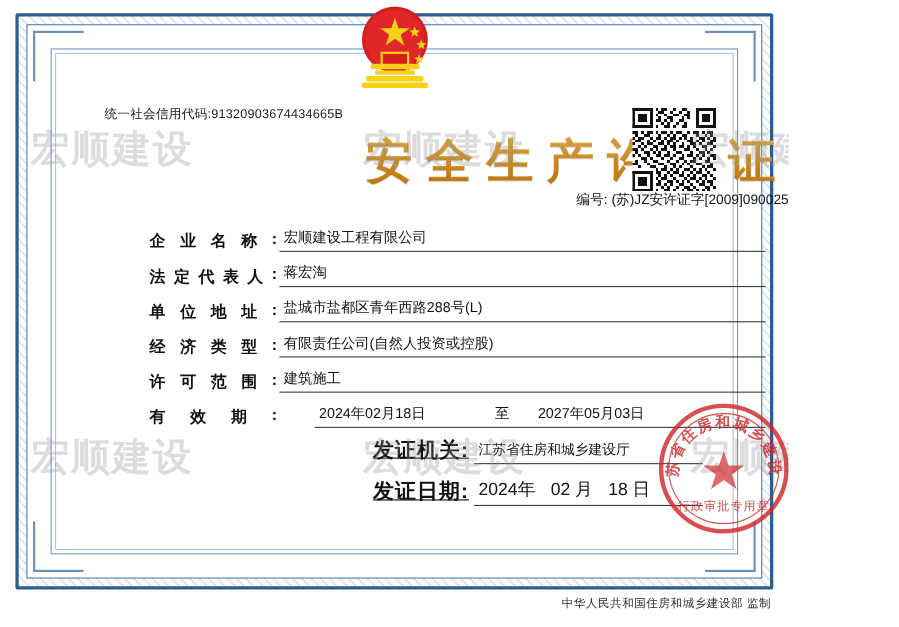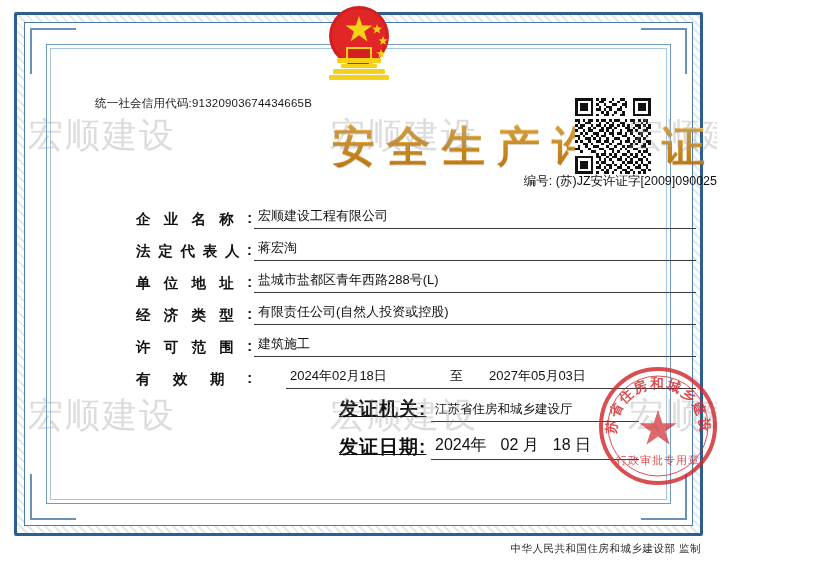--- a/index.html
+++ b/index.html
@@ -251,21 +251,21 @@
     font-size: 10.5px;
     color: #2b2b2b;
     letter-spacing: .5px;
     z-index: 5;
   }
 
   
   .watermark {
     position: absolute;
     font-size: 35px;
-    font-weight: normal;
+    font-weight: bold;
     color: rgba(150,150,150,0.33);
     letter-spacing: 2px;
     white-space: nowrap;
     z-index: 7;
     pointer-events: none;
     font-family: "DejaVu Sans", sans-serif;
   }
   .wm1 { left: 28px;  top: 112px; }
   .wm2 { left: 330px; top: 112px; }
   .wm3 { left: 628px; top: 112px; }

